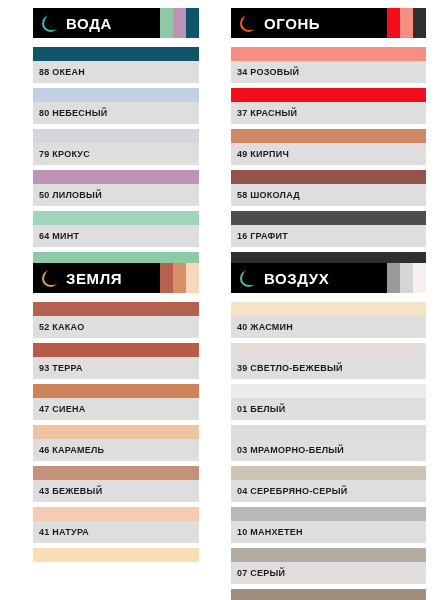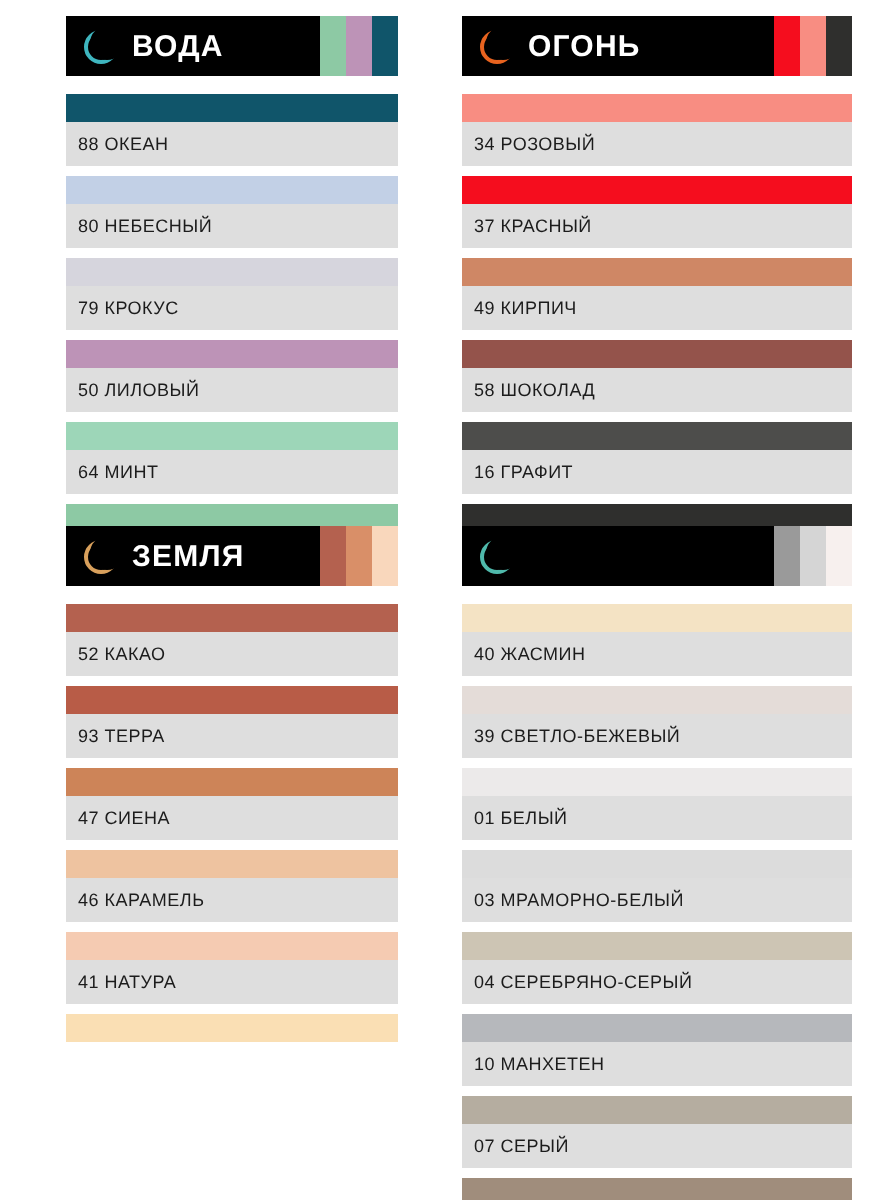--- a/index.html
+++ b/index.html
@@ -77,21 +77,21 @@
     white-space: nowrap;
   }
   .head-chips {
     flex: 0 0 auto;
     display: flex;
     height: 100%;
   }
   .head-chip { width: 13px; height: 100%; }
 
   
-  .swatch-list { display: block; }
+  .swatch-list { display: block; font-weight: bold; }
   .swatch {
     margin-bottom: 5px;
   }
   .swatch-color {
     height: 14px;
     width: 100%;
   }
   .swatch-label {
     background: #dedede;
     height: 22px;
@@ -209,32 +209,37 @@
         </div>
         <div class="swatch">
           <div class="swatch-color" style="background: rgb(205, 132, 88);"></div>
           <div class="swatch-label">47 СИЕНА</div>
         </div>
         <div class="swatch">
           <div class="swatch-color" style="background: rgb(238, 195, 160);"></div>
           <div class="swatch-label">46 КАРАМЕЛЬ</div>
         </div>
         <div class="swatch">
+          <div class="swatch-color" style="background: rgb(196, 146, 121);"></div>
+          <div class="swatch-label">43 БЕЖЕВЫЙ</div>
+        </div>
+        <div class="swatch">
           <div class="swatch-color" style="background: rgb(245, 203, 178);"></div>
           <div class="swatch-label">41 НАТУРА</div>
         </div>
         <div class="swatch">
           <div class="swatch-color" style="background: rgb(250, 223, 180);"></div>
         </div>
       </div>
     </div>
   <div class="panel right">
       <div class="sect-head">
         <div class="head-main">
           <span class="moon" style="color: rgb(79, 185, 171);"></span>
+          <span class="sect-title">ВОЗДУХ</span>
         </div>
         <div class="head-chips">
           <div class="head-chip" style="background: rgb(154, 154, 154);"></div>
           <div class="head-chip" style="background: rgb(213, 213, 213);"></div>
           <div class="head-chip" style="background: rgb(247, 240, 238);"></div>
         </div>
       </div>
       <div class="swatch-list">
         <div class="swatch">
           <div class="swatch-color" style="background: rgb(244, 227, 196);"></div>

